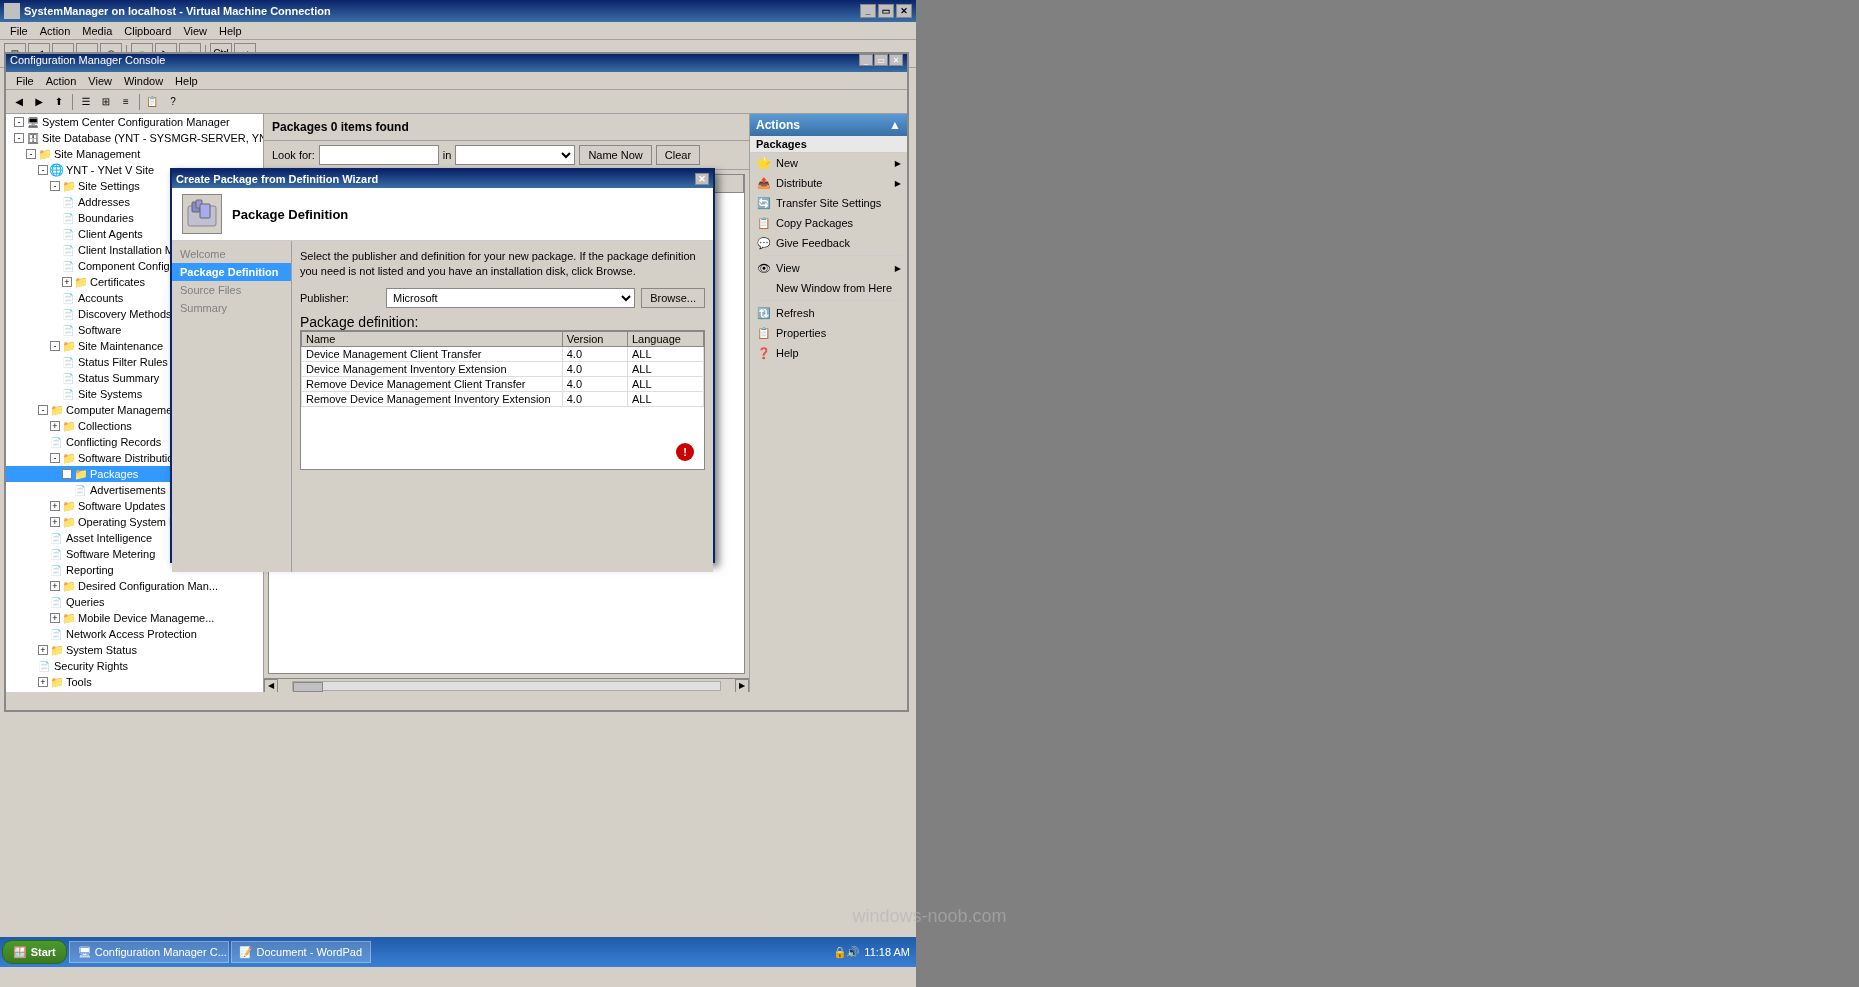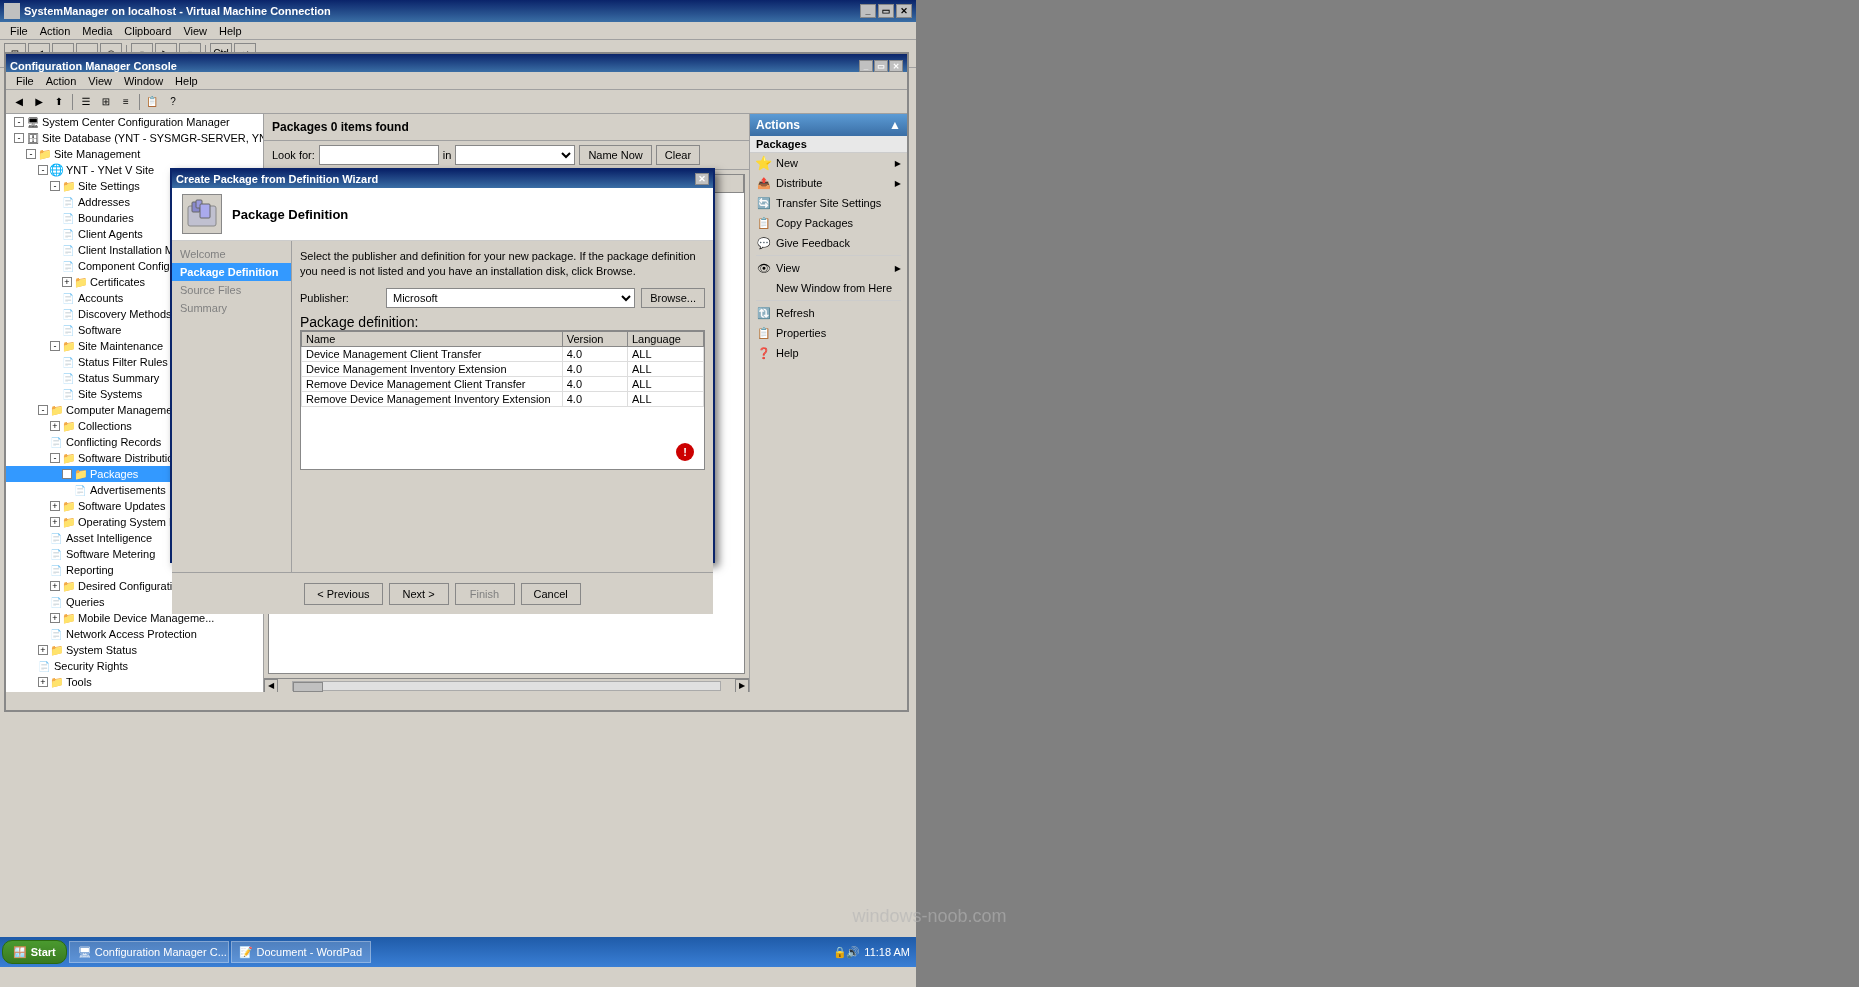--- a/index.html
+++ b/index.html
@@ -117,25 +117,25 @@
       width: 905px;
       height: 660px;
       background: #d4d0c8;
       border: 2px solid #888;
     }
 
     .cm-titlebar {
       background: linear-gradient(to bottom, #0a246a, #3a6ea5);
       height: 18px;
       display: flex;
-      align-items: flex-end;
+      align-items: flex-start;
       padding: 0 4px;
       color: white;
       font-size: 11px;
-      font-weight: bold;
+      font-weight: normal;
     }
 
     .cm-titlebar-buttons {
       margin-left: auto;
       display: flex;
       gap: 1px;
     }
 
     .cm-btn {
       width: 14px; height: 12px;
@@ -1103,26 +1103,20 @@
                 <td>ALL</td>
               </tr>
             </tbody>
           </table>
 
           <div class="error-icon">!</div>
         </div>
       </div>
     </div>
 
-    <div class="wizard-footer">
-      <button class="wizard-btn">&lt; Previous</button>
-      <button class="wizard-btn">Next &gt;</button>
-      <button class="wizard-btn" disabled="">Finish</button>
-      <button class="wizard-btn">Cancel</button>
-    </div>
   </div>
 
   <div class="taskbar" style="bottom:20px;">
     <div class="start-btn">
       <span>🪟</span>
       <span>Start</span>
     </div>
     <div class="taskbar-item">
       <span>🖥</span>
       <span>Configuration Manager C...</span>

